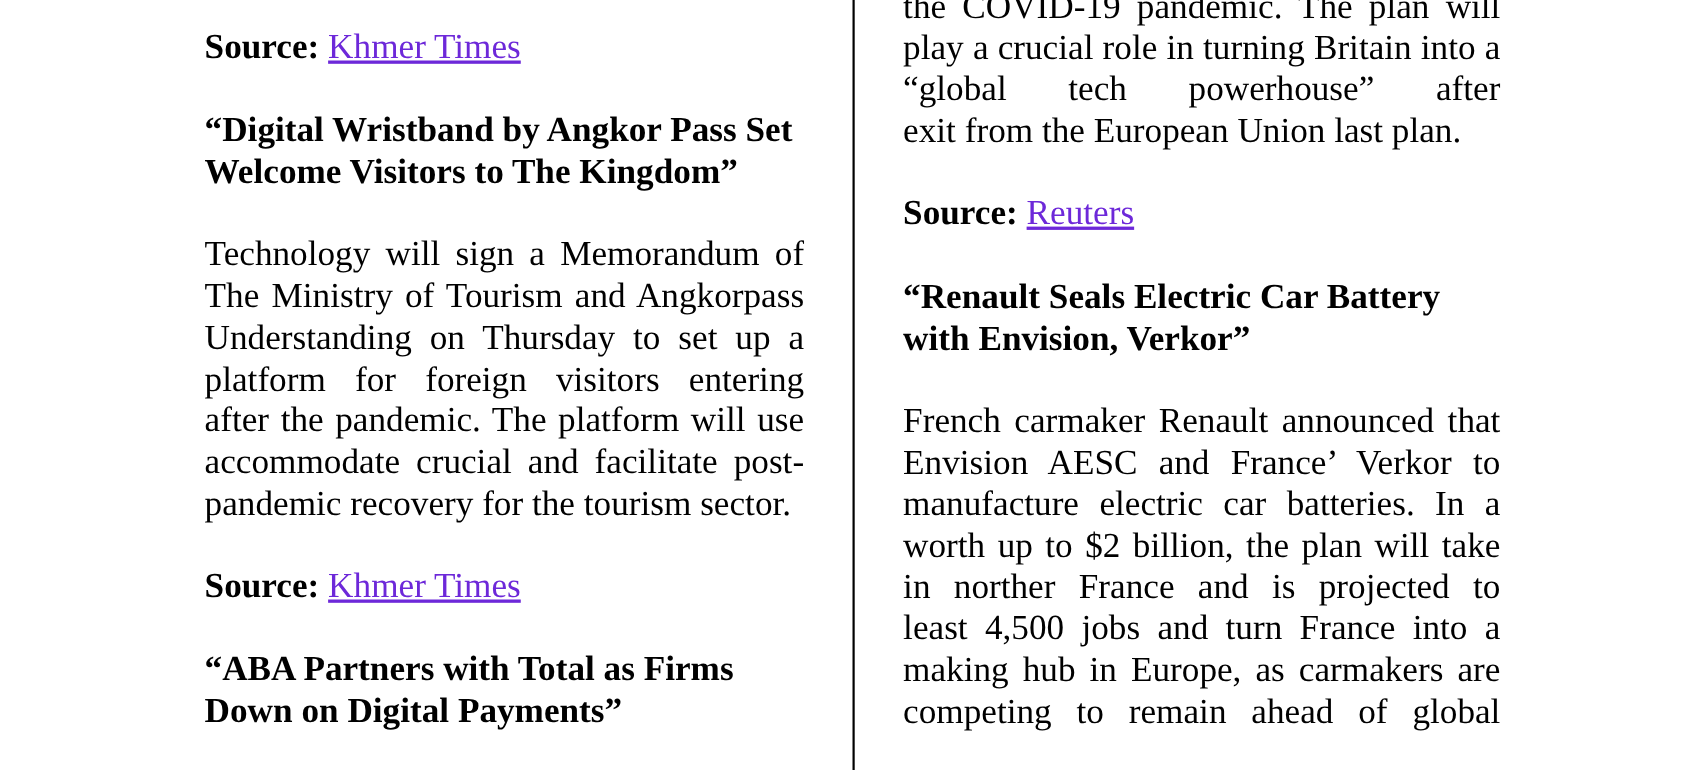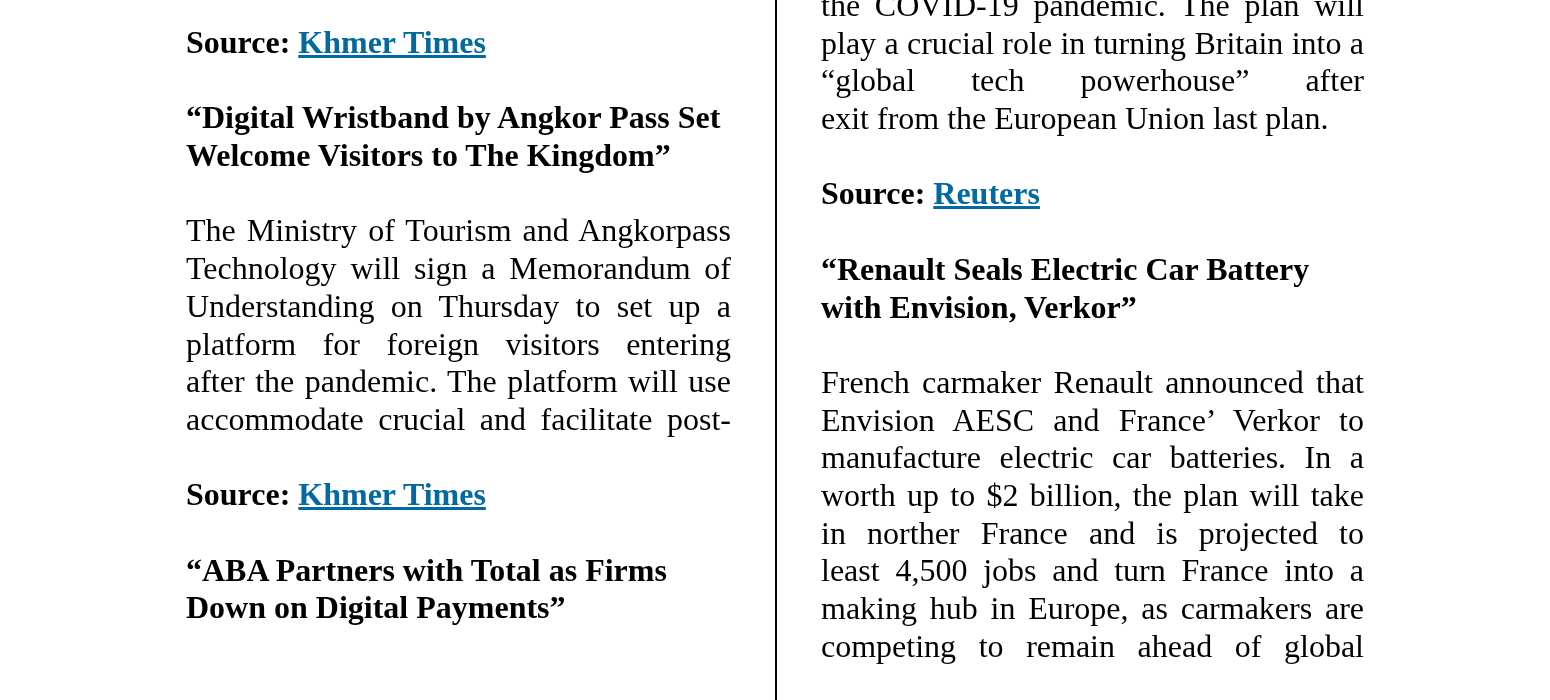--- a/index.html
+++ b/index.html
@@ -41,24 +41,23 @@
     text-align: justify;
     text-align-last: justify;
   }
   .heading .line {
     font-weight: bold;
   }
   .src-label {
     font-weight: bold;
   }
   a.src-link {
-    color: #0369a1;
+    color: #6d28d9;
     text-decoration: underline;
     cursor: pointer;
-    font-weight: bold;
   }
   .spacer { height: 37.7px; }
 </style>
 </head>
 <body>
 
 <div class="page">
 
   <div class="divider"></div>
 
@@ -72,26 +71,27 @@
     <div class="spacer"></div>
 
     <div class="heading">
       <div class="line">“Digital Wristband by Angkor Pass Set to</div>
       <div class="line">Welcome Visitors to The Kingdom”</div>
     </div>
 
     <div class="spacer"></div>
 
     <div class="paragraph">
+      <div class="line j">Technology will sign a Memorandum of</div>
       <div class="line j">The Ministry of Tourism and Angkorpass</div>
-      <div class="line j">Technology will sign a Memorandum of</div>
       <div class="line j">Understanding on Thursday to set up a digital</div>
       <div class="line j">platform for foreign visitors entering Cambodia</div>
       <div class="line j">after the pandemic. The platform will use a</div>
       <div class="line j">accommodate crucial and facilitate post-</div>
+      <div class="line">pandemic recovery for the tourism sector.</div>
     </div>
 
     <div class="spacer"></div>
 
     <div class="line">
       <span class="src-label">Source:</span>
       <a class="src-link">Khmer Times</a>
     </div>
 
     <div class="spacer"></div>

